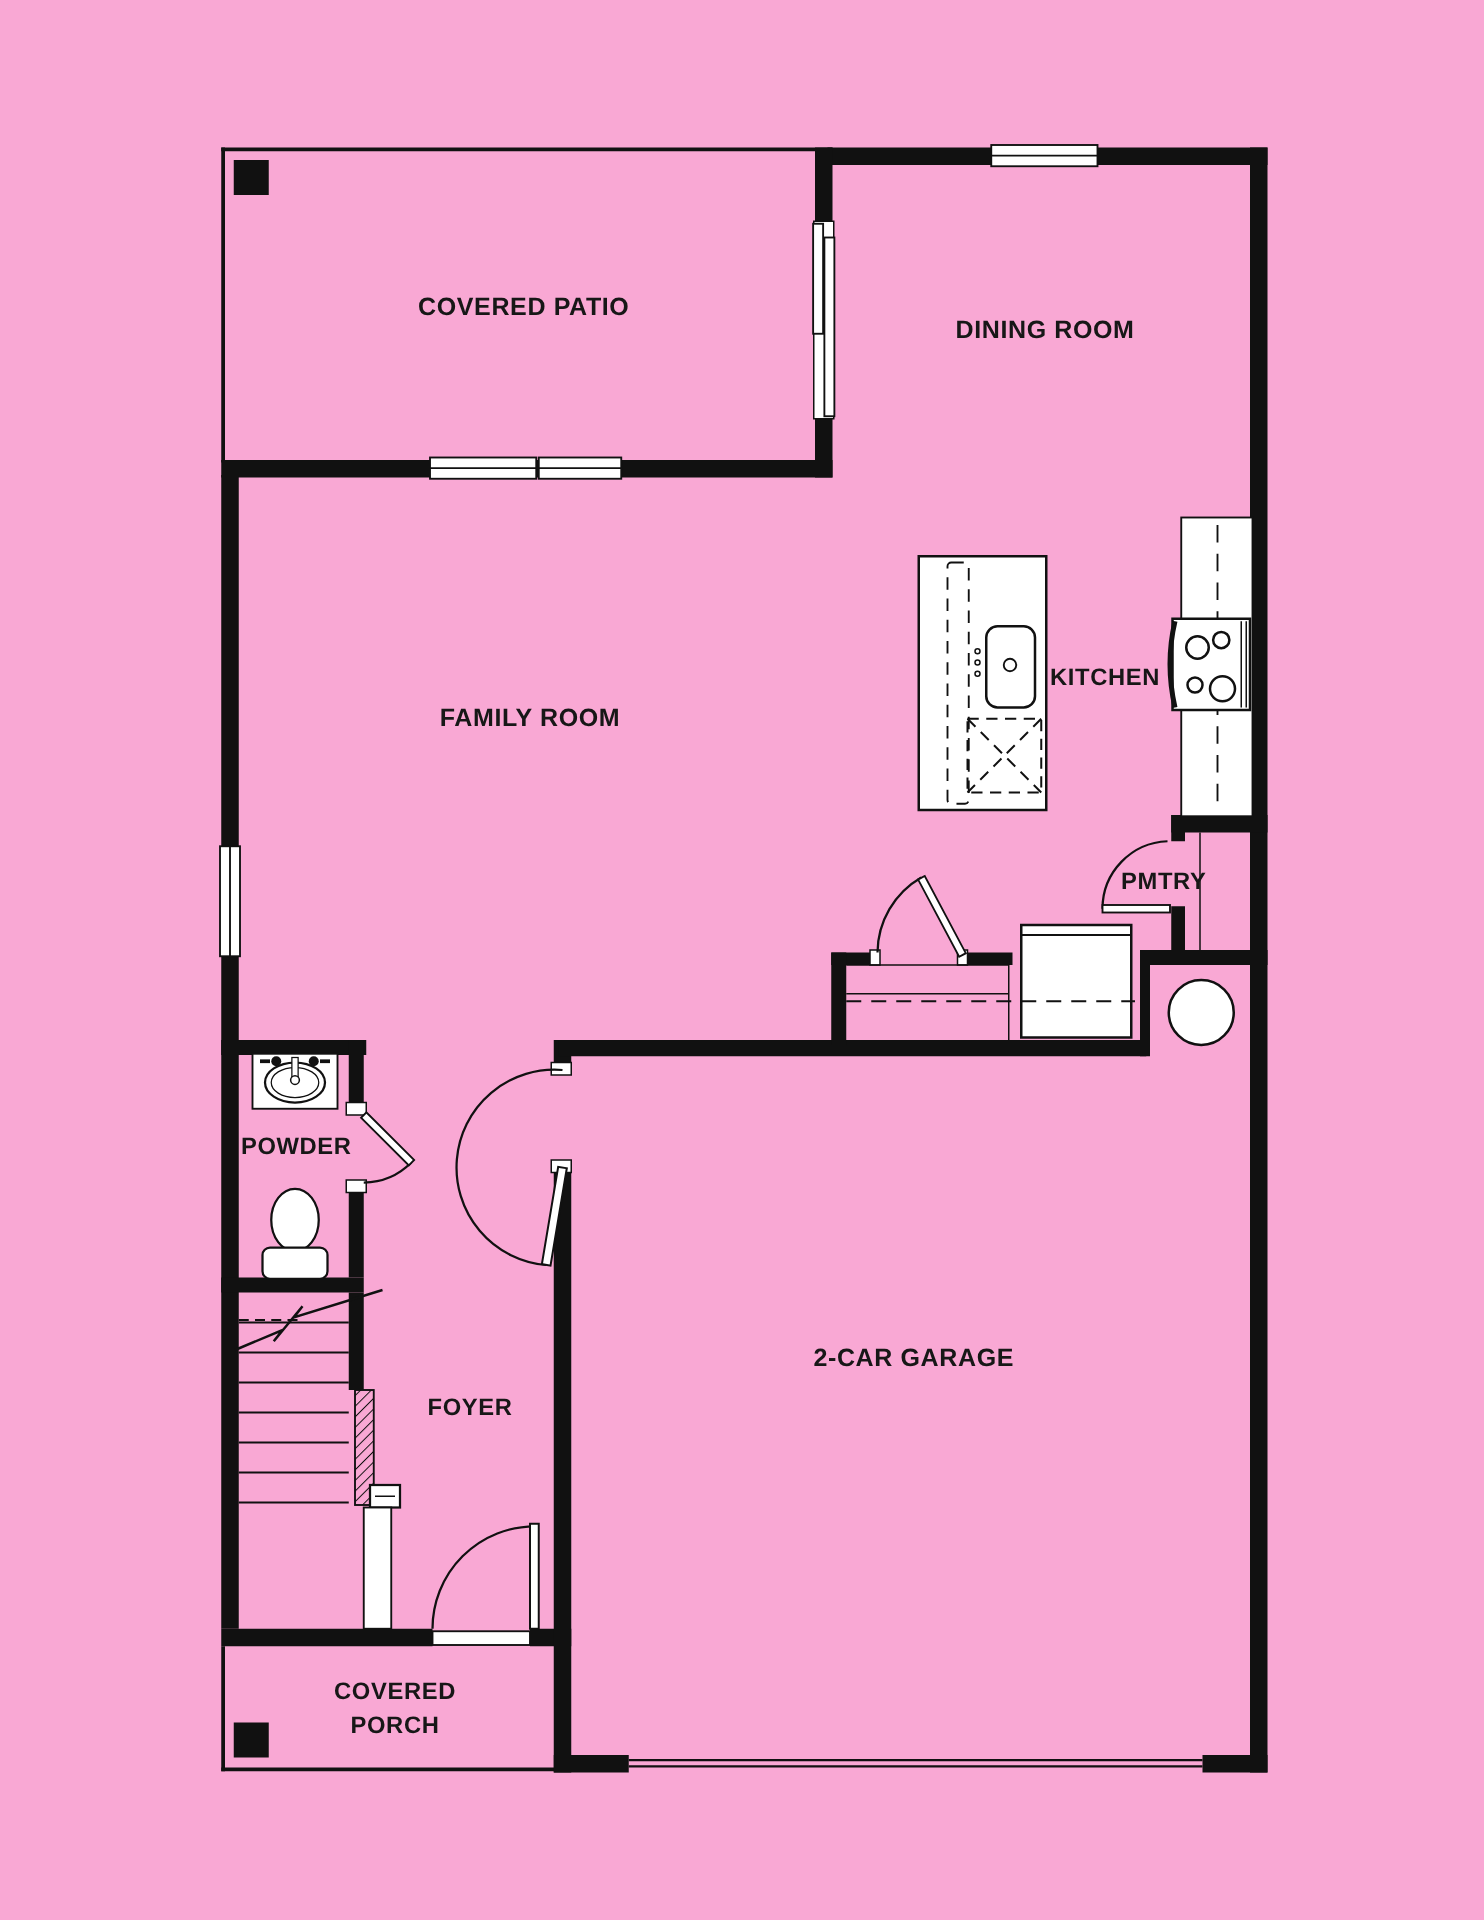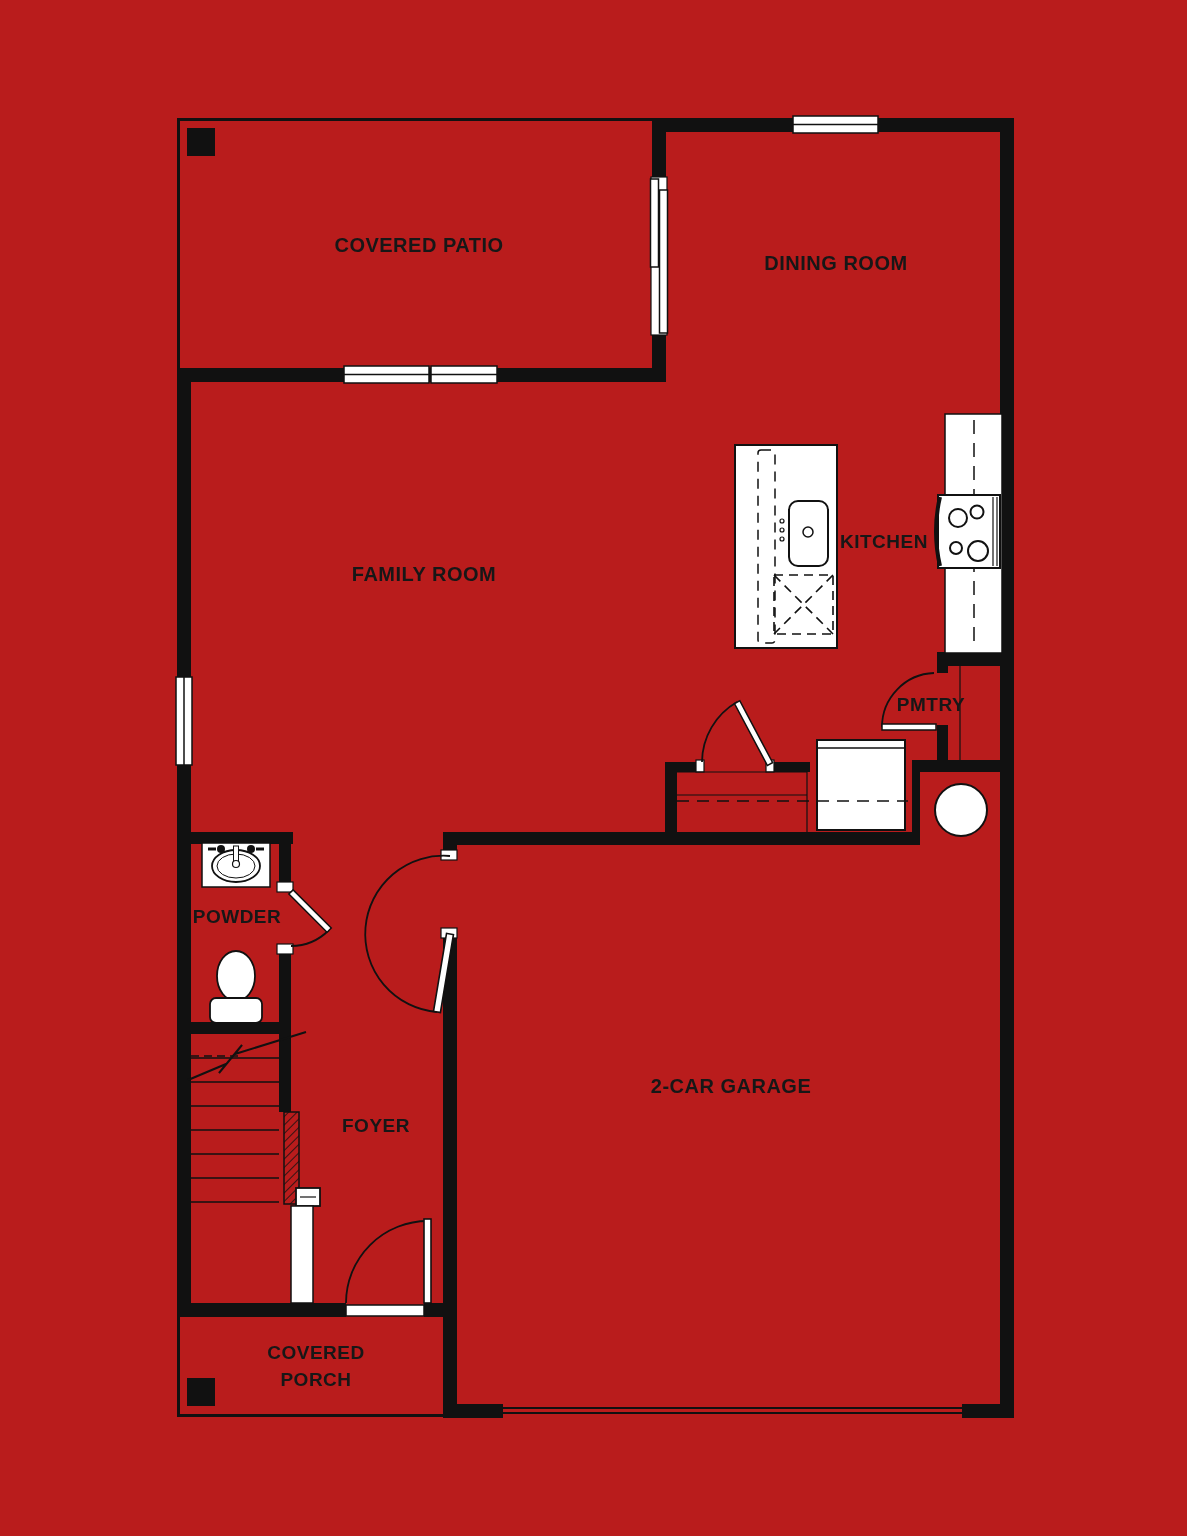--- a/index.html
+++ b/index.html
@@ -1,16 +1,16 @@
 <!DOCTYPE html>
 <html><head>
 <meta charset="utf-8">
 <style>
   html,body{margin:0;padding:0;background:#ffffff;}
-  #stage{position:relative;width:1187px;height:1536px;background:#b91c1c;overflow:hidden;}
+  #stage{position:relative;width:1187px;height:1536px;background:#f9a8d4;overflow:hidden;}
   svg{position:absolute;left:0;top:0;}
   .room-label{font-family:"Liberation Sans",sans-serif;font-weight:700;fill:#171717;letter-spacing:.5px;}
   .lbl-lg{font-size:20px;}
   .lbl-md{font-size:19px;}
   text{text-anchor:middle;}
 </style>
 </head>
 <body>
 
 <div id="stage">

